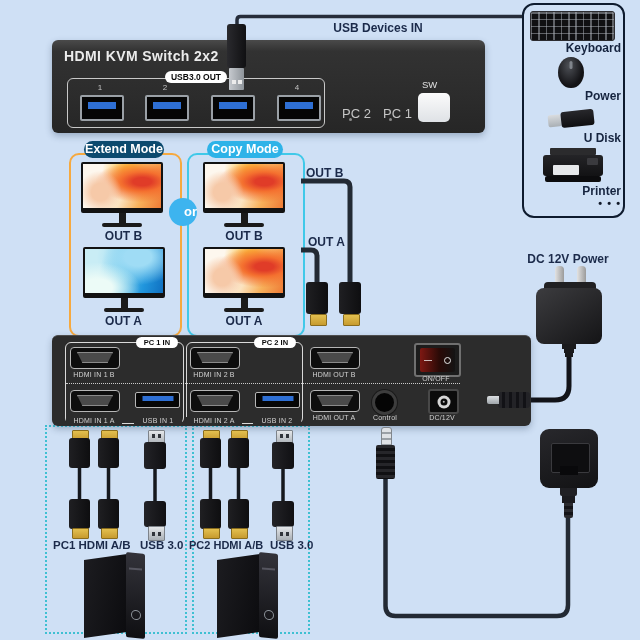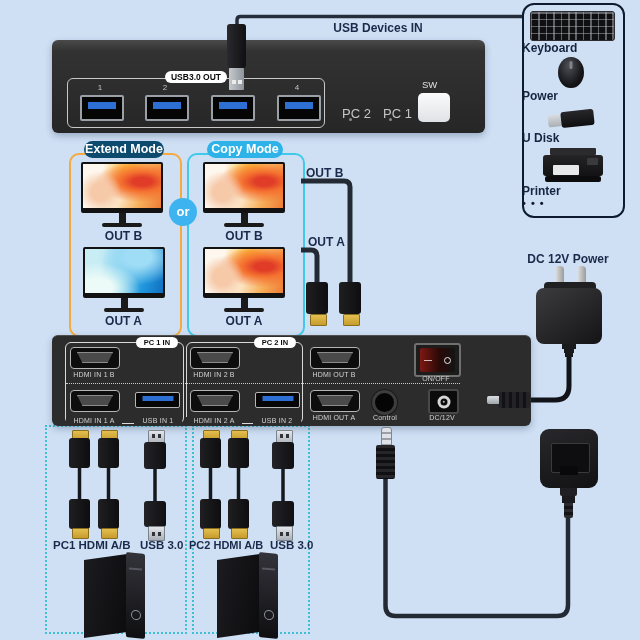--- a/index.html
+++ b/index.html
@@ -30,21 +30,21 @@
         background:#4a4a4a;border:1px solid #8a8a8a;
         clip-path:polygon(0 0,100% 0,85% 100%,15% 100%)}
   .usbr{position:absolute;background:#060606;border:1.5px solid #b5b5b5;border-radius:2px}
   .usbr .tongue{position:absolute;left:50%;top:2.5px;transform:translateX(-50%);width:31px;height:5px;background:#2e6fd4}
   .dotline{position:absolute;border-top:1px dotted rgba(255,255,255,.75)}
   
   .modebox{position:absolute;border-radius:10px;z-index:1}
   .badge{position:absolute;color:#fff;font-weight:bold;font-size:12.5px;text-align:center;
          height:17px;line-height:17px;border-radius:9px;z-index:6}
   .orb{position:absolute;width:28px;height:28px;border-radius:50%;background:#3db4ef;color:#fff;
-       font-weight:bold;font-size:13px;text-align:center;line-height:28px;z-index:6}
+       font-weight:bold;font-size:13px;text-align:right;line-height:28px;z-index:6}
   
   .monitor{position:absolute;z-index:4}
   .mscreen{border:2px solid #121212;border-bottom:5px solid #121212;border-radius:2px}
   .wall-orange{background:
      radial-gradient(circle at 22% 64%, #f6c9a8 0 13%, rgba(246,201,168,0) 32%),
      radial-gradient(ellipse at 76% 40%, #e03c28 0 11%, #f4702f 26%, rgba(244,112,47,0) 56%),
      radial-gradient(ellipse at 60% 16%, #fbbf3c 0 10%, rgba(251,191,60,0) 42%),
      linear-gradient(115deg,#fdf7ee 0 32%,#fbe3c0 55%,#f7b05a 76%,#ee7a35 100%)}
   .wall-blue{background:
      radial-gradient(ellipse at 16% 88%, #ecfbf7 0 16%, rgba(236,251,247,0) 46%),
@@ -61,21 +61,21 @@
         border-radius:1px;z-index:4}
   .silver i{position:absolute;top:3px;width:3px;height:4px;background:#30343a}
   .jack-tip{position:absolute;background:repeating-linear-gradient(180deg,#dfe2e6 0 4px,#9aa0a6 4px 6px);
         border-radius:3px 3px 1px 1px;border:1px solid #81878d;z-index:4}
   .jack-body{position:absolute;background:repeating-linear-gradient(180deg,#26262a 0 3px,#101013 3px 6px);
         border-radius:2px;z-index:4}
   
   .dashbox{position:absolute;border:2px dotted #3fc0d2;z-index:1}
   
   .devbox{position:absolute;border:2px solid #0e1b2e;border-radius:12px;z-index:3}
-  .devlabel{position:absolute;font-size:12px;font-weight:600;color:#16243f;text-align:left;width:99px}
+  .devlabel{position:absolute;font-size:12px;font-weight:600;color:#16243f;text-align:right;width:99px}
   .kb-icon{position:absolute;background:#101012;border-radius:3px;border:1px solid #2c2c30;
      background-image:repeating-linear-gradient(90deg,rgba(175,180,188,.5) 0 1.5px,transparent 1.5px 7.4px),
                       repeating-linear-gradient(180deg,rgba(175,180,188,.5) 0 1.5px,transparent 1.5px 7px)}
   .mouse-icon{position:absolute;width:26px;height:31px;border-radius:13px/16px;
      background:radial-gradient(ellipse at 42% 28%,#4d5056,#131316 65%)}
   .mouse-icon:after{content:"";position:absolute;left:50%;top:4px;transform:translateX(-50%);
      width:3px;height:8px;background:#80858c;border-radius:2px}
   .tower{position:absolute;z-index:4}
   .tower .side{position:absolute;left:1px;top:5px;width:43px;height:78px;transform:skewY(-8deg);
      background:linear-gradient(100deg,#1c1c20,#0c0c0f)}
@@ -123,20 +123,21 @@
   <div class="lbl" style="left:330px;top:21px;width:96px;font-size:12px">USB Devices IN</div>
 
   <div class="abs" style="z-index:4">
     <div class="abs" style="left:227px;top:24px;width:19px;height:44px;background:linear-gradient(90deg,#2a2a2e,#101012);border-radius:3px"></div>
     <div class="abs" style="left:229px;top:68px;width:15px;height:22px;background:linear-gradient(90deg,#c6cacf,#8e949a);border-radius:1px"></div>
     <div class="abs" style="left:232px;top:80px;width:4px;height:4px;background:#ececec"></div>
     <div class="abs" style="left:238px;top:80px;width:4px;height:4px;background:#ececec"></div>
   </div>
 
   <div class="panel" style="left:52px;top:40px;width:433px;height:93px">
+    <div class="panel-title" style="left:12px;top:8px">HDMI KVM Switch 2x2</div>
     <div class="port-outline" style="left:15px;top:38px;width:256px;height:48px"></div>
     <div class="pill" style="left:113px;top:31px;width:62px;font-size:8.5px;line-height:12px">USB3.0 OUT</div>
 
     <div class="pnum" style="left:28px;top:43px;width:40px">1</div>
     <div class="pnum" style="left:93px;top:43px;width:40px">2</div>
     <div class="pnum" style="left:159px;top:43px;width:40px">3</div>
     <div class="pnum" style="left:225px;top:43px;width:40px">4</div>
 
     <div class="usbf" style="left:28px;top:55px;width:40px;height:22px">
         <div class="tongue" style="top:5px;width:28px;height:7px"></div>

